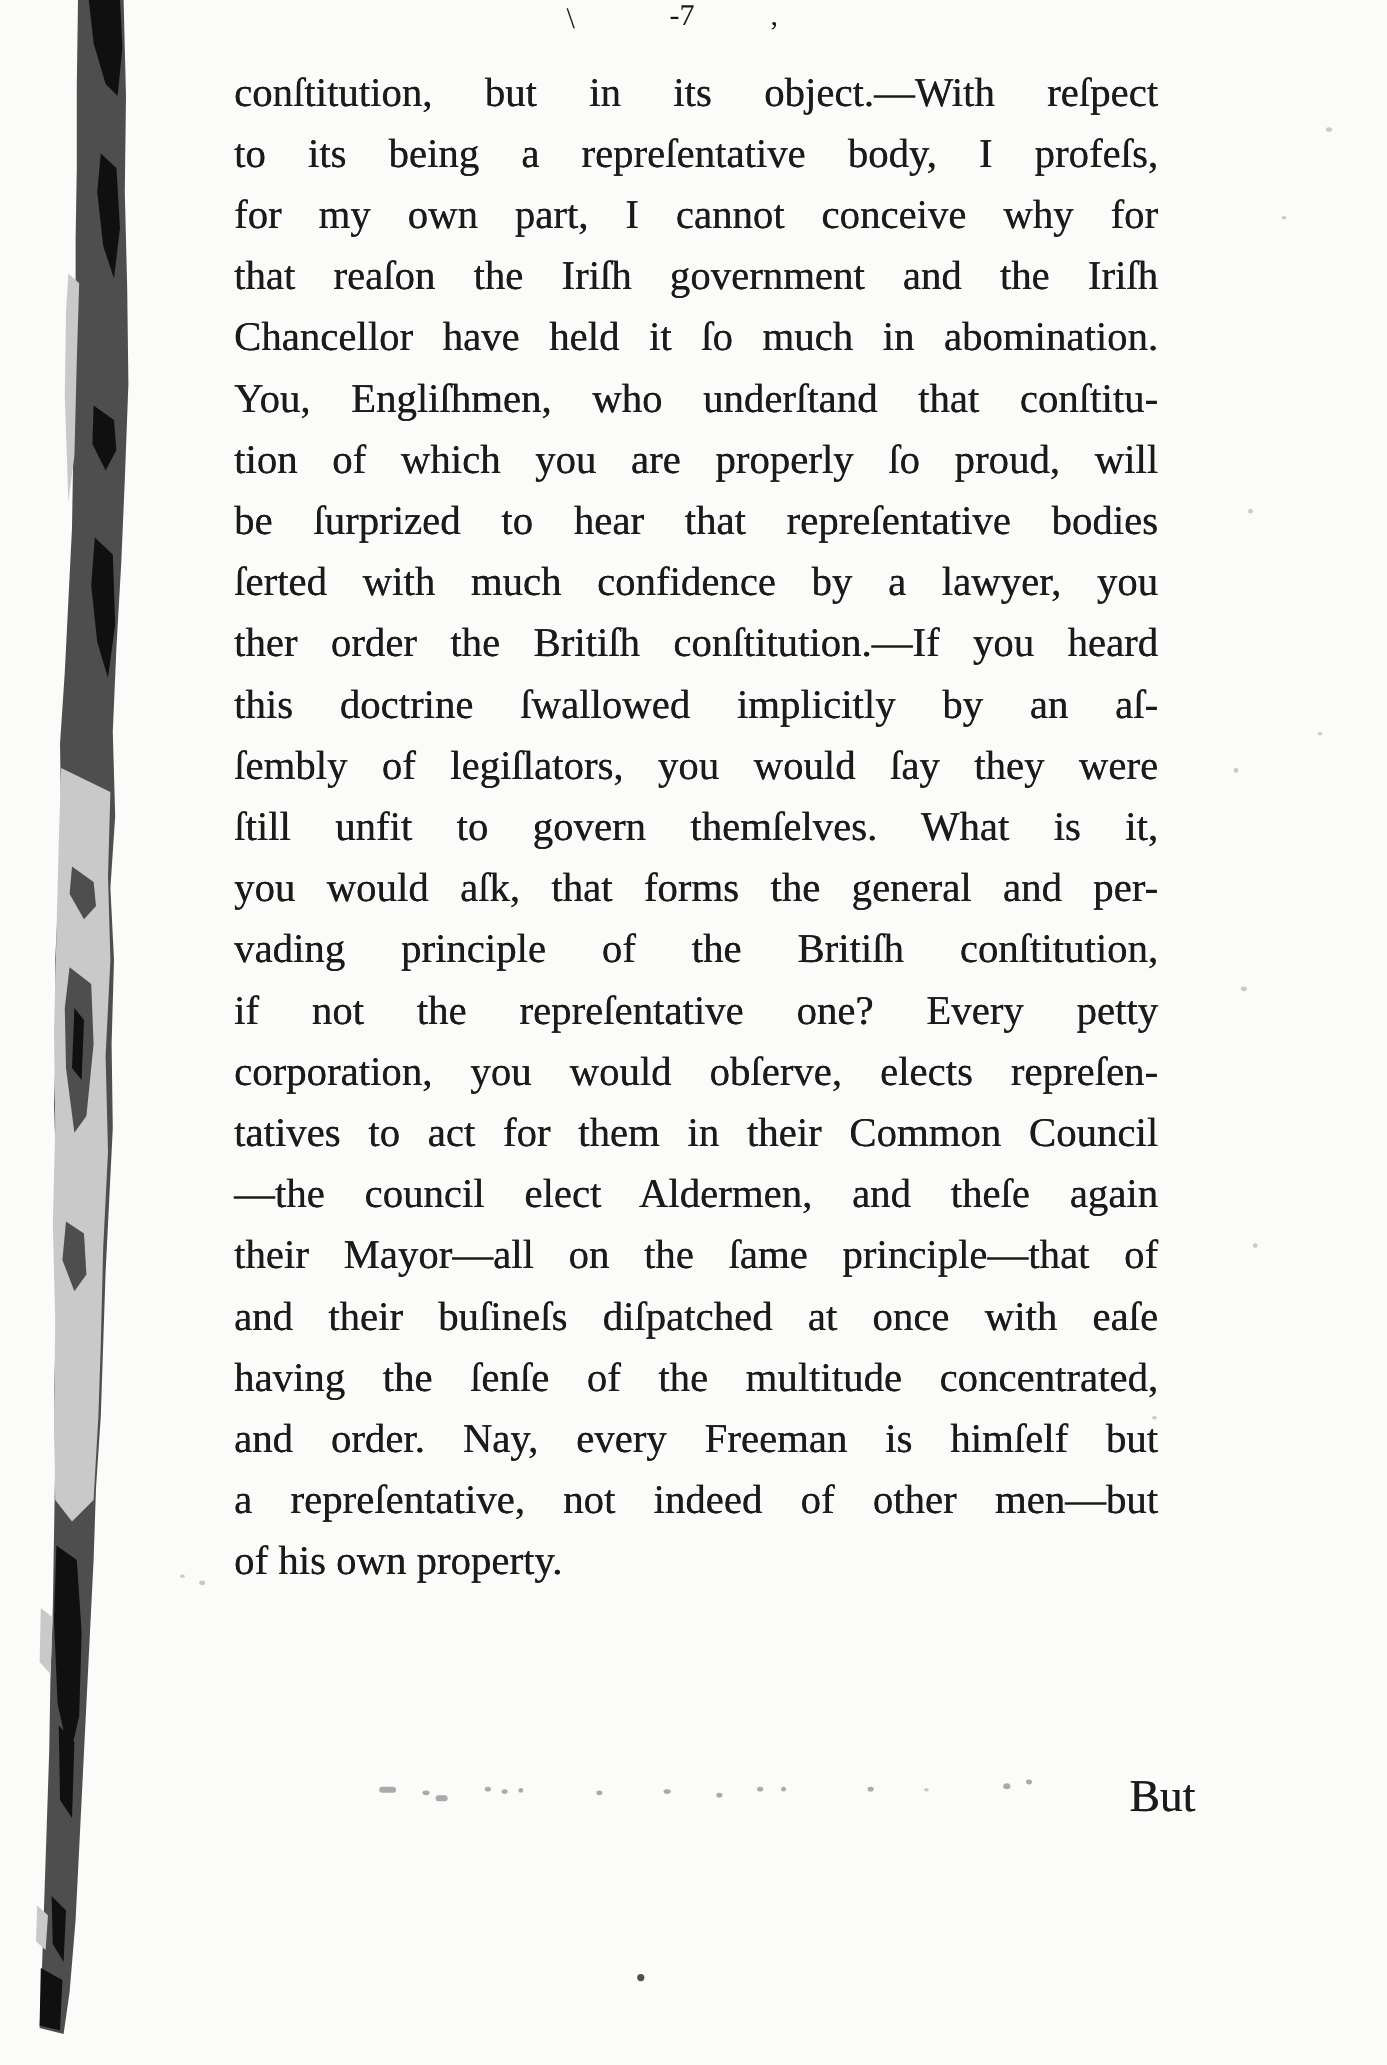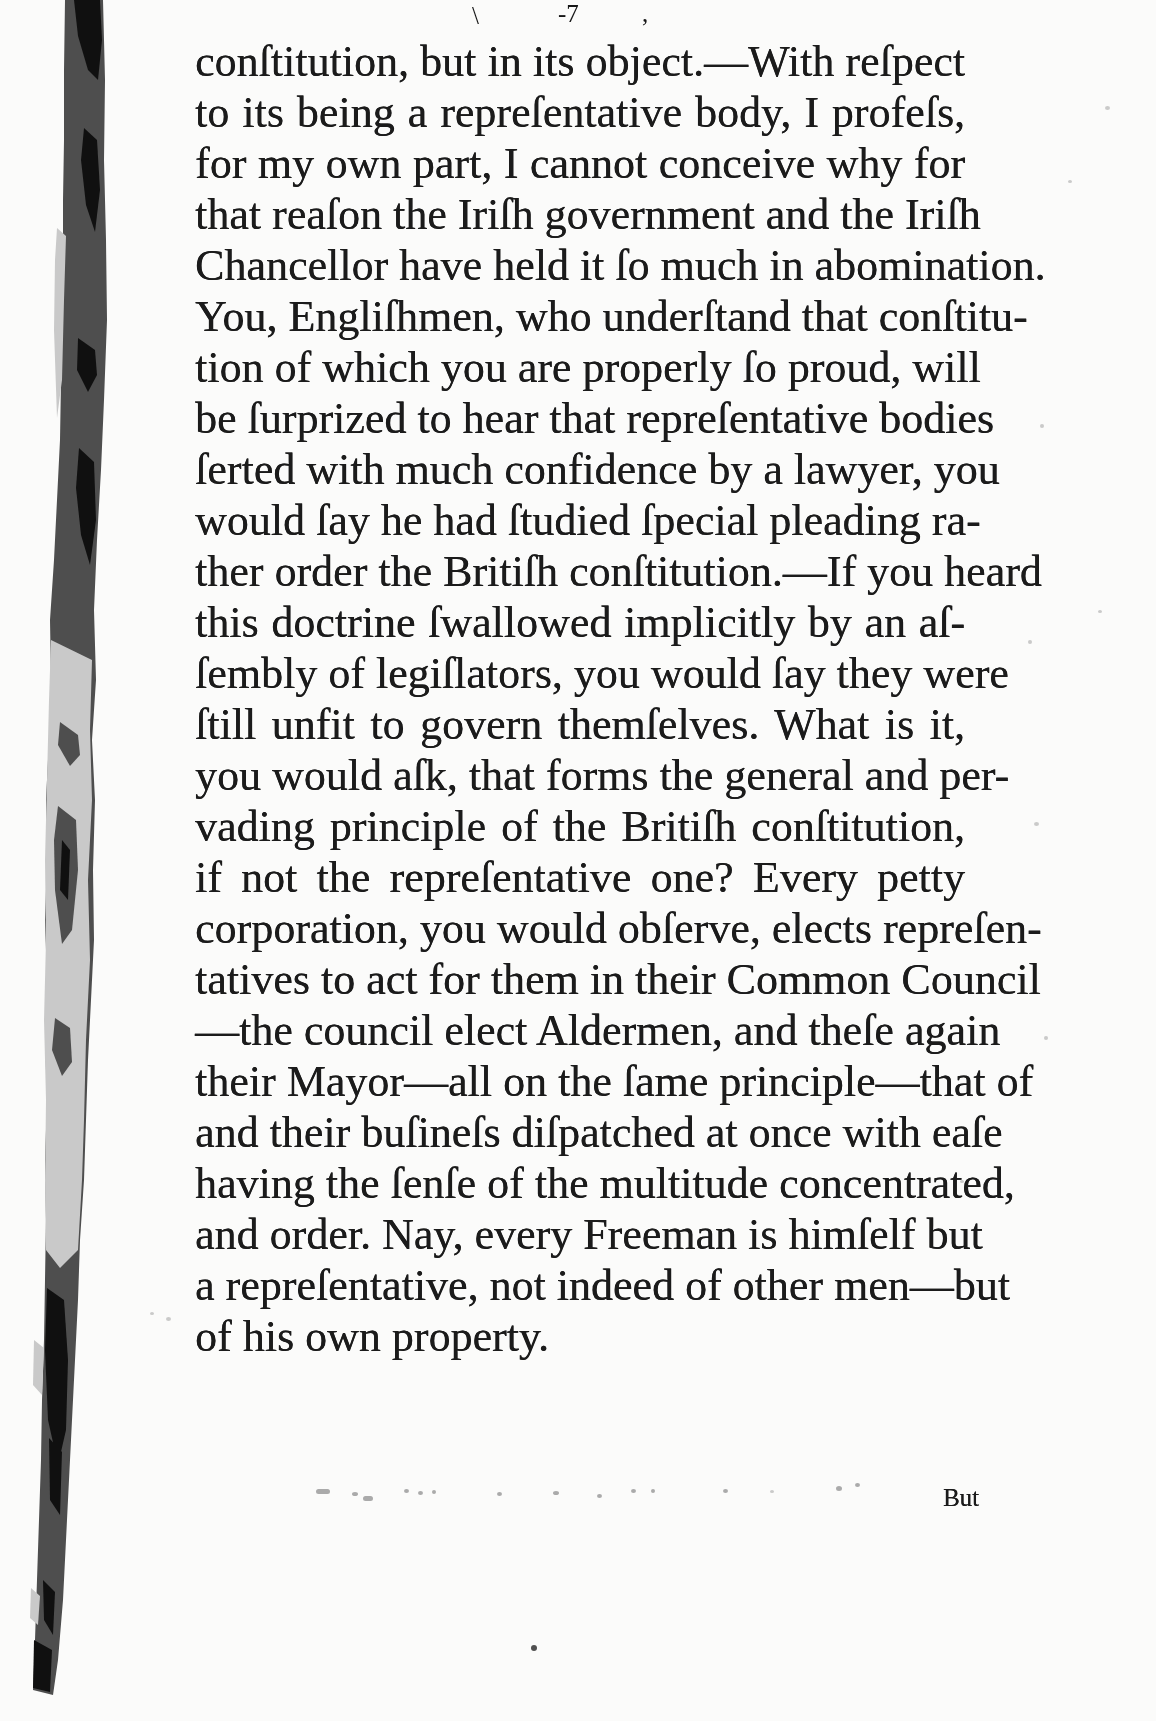--- a/index.html
+++ b/index.html
@@ -12,32 +12,32 @@
     background:var(--paper); overflow:hidden;
     font-family:"Liberation Serif","DejaVu Serif",serif;
     color:var(--ink);
   }
   .binding{position:absolute;left:0;top:0;}
   .header-frag{
     position:absolute; font-size:25px; color:#161616;
     font-family:"Liberation Serif","DejaVu Serif",serif;
   }
   .text-block{
-    position:absolute; left:195px; top:36px; width:770px;
-    font-size:44px; line-height:51px;
+    position:absolute; left:195px; top:52px; width:770px;
+    font-size:34px; line-height:51px;
     text-shadow:0.3px 0 0 currentColor;
   }
   .line{
     text-align:justify; text-align-last:justify; text-justify:inter-word;
     white-space:nowrap; height:51px; overflow:visible;
   }
   .line--last{ text-align-last:left; }
   .catchword-row{
-    position:absolute; left:184px; top:1472px; width:795px;
-    font-size:25px; line-height:51px; text-align:right;
+    position:absolute; left:201px; top:1472px; width:795px;
+    font-size:38px; line-height:51px; text-align:right;
     text-shadow:0.3px 0 0 currentColor;
   }
   .speck{
     position:absolute; background:var(--speck); border-radius:50%;
     opacity:.75;
   }
   .speck--dark{ background:#3d3d3d; opacity:.9; }
   .speck--faint{ opacity:.45; }
 </style>
 </head>
@@ -83,21 +83,20 @@
   <div class="text-block">
     <div class="line">conſtitution, but in its object.—With reſpect</div>
     <div class="line">to its being a repreſentative body, I profeſs,</div>
     <div class="line">for my own part, I cannot conceive why for</div>
     <div class="line">that reaſon the Iriſh government and the Iriſh</div>
     <div class="line">Chancellor have held it ſo much in abomination.</div>
     <div class="line">You, Engliſhmen, who underſtand that conſtitu-</div>
     <div class="line">tion of which you are properly ſo proud, will</div>
     <div class="line">be ſurprized to hear that repreſentative bodies</div>
     <div class="line">ſerted with much confidence by a lawyer, you</div>
-    <div class="line">would ſay he had ſtudied ſpecial pleading ra-</div>
     <div class="line">ther order the Britiſh conſtitution.—If you heard</div>
     <div class="line">this doctrine ſwallowed implicitly by an aſ-</div>
     <div class="line">ſembly of legiſlators, you would ſay they were</div>
     <div class="line">ſtill unfit to govern themſelves.  What is it,</div>
     <div class="line">you would aſk, that forms the general and per-</div>
     <div class="line">vading principle of the Britiſh conſtitution,</div>
     <div class="line">if not the repreſentative one?  Every petty</div>
     <div class="line">corporation, you would obſerve, elects repreſen-</div>
     <div class="line">tatives to act for them in their Common Council</div>
     <div class="line">—the council elect Aldermen, and theſe again</div>

